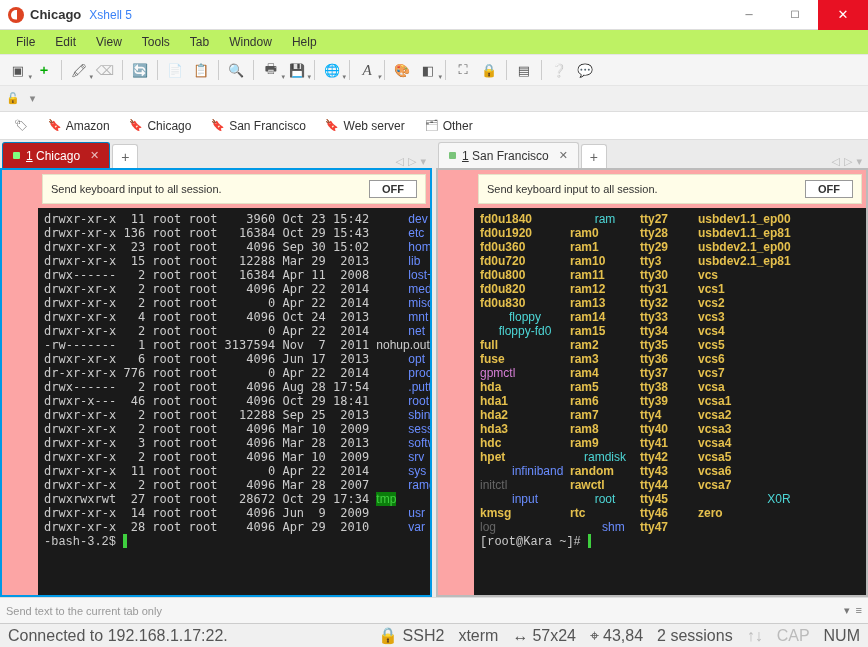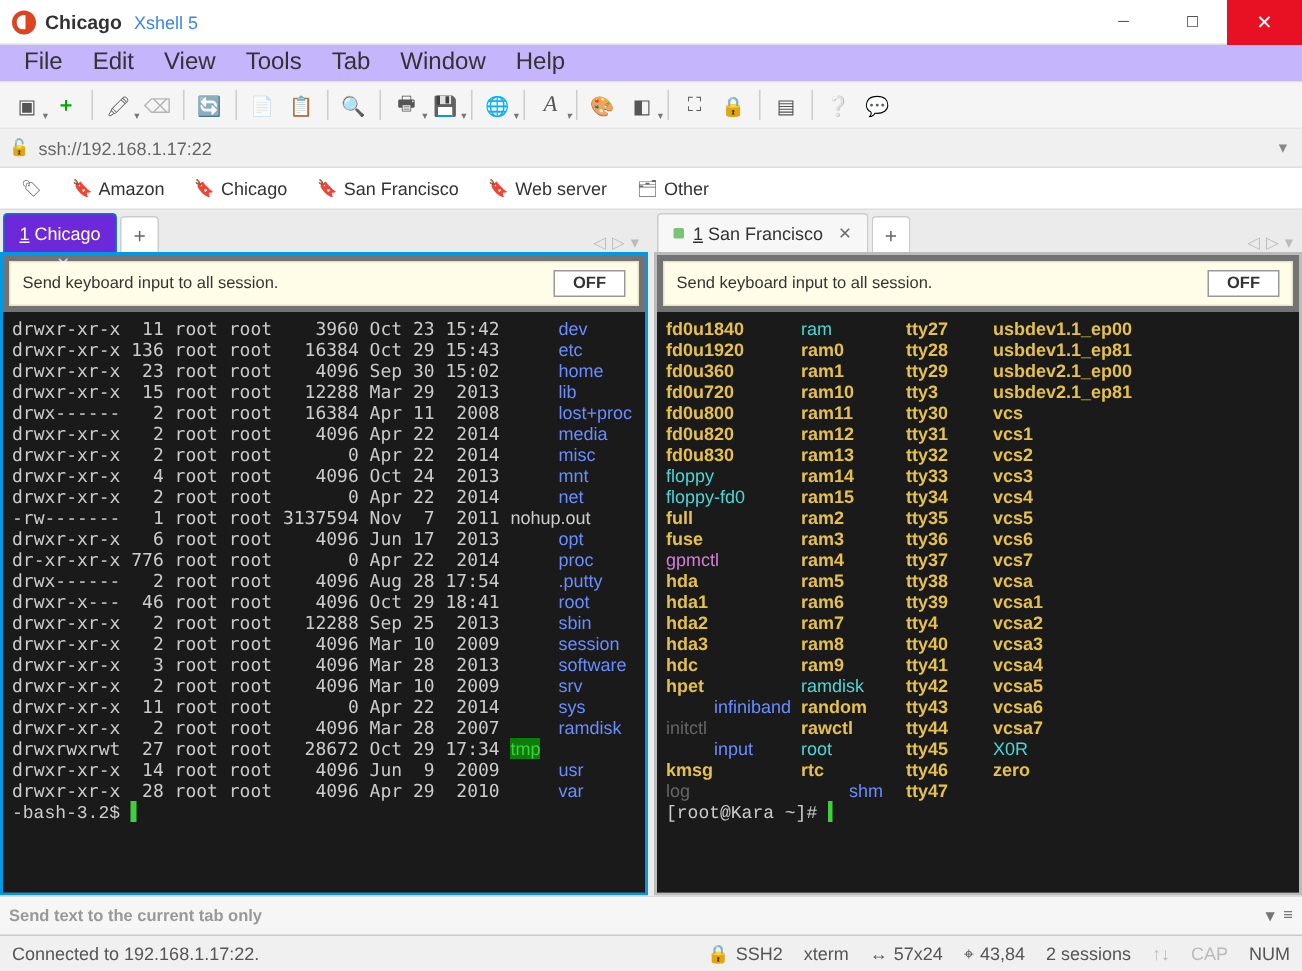--- a/index.html
+++ b/index.html
@@ -5,60 +5,60 @@
 * { margin:0; padding:0; box-sizing:border-box; font-family:"Segoe UI",Tahoma,sans-serif; }
 body { background:#f0f0f0; width:868px; height:647px; overflow:hidden; display:flex; flex-direction:column; font-size:12px; color:#333; }
 .titlebar { height:30px; background:#fff; display:flex; align-items:center; padding-left:8px; border-bottom:1px solid #ddd; }
 .titlebar .logo { width:16px; height:16px; background:#d42; border-radius:50%; margin-right:6px; position:relative; }
 .titlebar .logo::after { content:""; position:absolute; inset:3px; background:#fff; border-radius:50%; clip-path:polygon(0 0,60% 0,60% 100%,0 100%); }
 .titlebar .title { font-weight:bold; font-size:13px; }
 .titlebar .app { color:#3b82f6; font-size:12px; margin-left:8px; }
 .titlebar .winbtns { margin-left:auto; display:flex; }
 .winbtn { width:46px; height:30px; display:flex; align-items:center; justify-content:center; font-size:10px; color:#555; }
 .winbtn.close { background:#e81123; color:#fff; width:50px; font-size:13px; }
-.menubar { height:24px; background:#c4b5fd; display:flex; align-items:center; padding:0 8px; gap:4px; font-size:16px; }
+.menubar { height:24px; background:#bef264; display:flex; align-items:center; padding:0 8px; gap:4px; font-size:12px; }
 .menubar span { padding:2px 8px; }
 .toolbar { height:32px; background:#f5f5f5; border-top:1px solid #e5e5e5; border-bottom:1px solid #e5e5e5; display:flex; align-items:center; padding:0 6px; gap:2px; }
 .tbtn { width:24px; height:24px; display:flex; align-items:center; justify-content:center; font-size:13px; color:#555; position:relative; }
 .tbtn .dd { font-size:7px; color:#777; position:absolute; right:-2px; bottom:1px; }
 .tbtn.sep { width:1px; height:20px; background:#ccc; margin:0 3px; }
 .addrbar { height:26px; background:#f0f0f0; display:flex; align-items:center; padding:0 6px; gap:6px; border-bottom:1px solid #ddd; }
 .addrbar .lock { font-size:11px; color:#888; }
 .addrbar input { flex:1; border:none; background:transparent; font-size:12px; color:#666; outline:none; }
 .addrbar .add { color:#888; font-size:11px; padding:0 4px; }
 .bookbar { height:28px; background:#fff; display:flex; align-items:center; padding:0 6px; gap:4px; border-bottom:1px solid #ddd; }
 .bm { display:flex; align-items:center; gap:4px; padding:2px 8px; font-size:12px; }
 .bm .ic { font-size:11px; color:#666; }
 .splitter { flex:1; display:flex; gap:4px; padding:0; background:#ebebeb; min-height:0; }
 .pane { flex:1; display:flex; flex-direction:column; min-width:0; }
 .tabstrip { height:28px; display:flex; align-items:flex-end; background:#ebebeb; padding-left:2px; }
 .tab { height:26px; display:flex; align-items:center; padding:0 10px; background:#f7f7f7; border:1px solid #ccc; border-bottom:none; border-radius:3px 3px 0 0; font-size:12px; gap:6px; }
-.tab.active1 { background:#6d28d9; color:#fff; border-color:#0080c0;flex-direction:column; }
+.tab.active1 { background:#b91c1c; color:#fff; border-color:#0080c0; }
 .tab.active1 .dot { background:#7fff7f; }
 .tab .dot { width:7px; height:7px; background:#7ac47a; border-radius:1px; }
 .tab .num { text-decoration:underline; }
 .tab .x { font-size:11px; opacity:.7; margin-left:4px; }
 .tabadd { width:26px; height:24px; display:flex; align-items:center; justify-content:center; border:1px solid #ccc; background:#fff; margin-left:2px; font-size:14px; color:#666; border-radius:3px 3px 0 0; border-bottom:none; }
 .tabstrip .nav { margin-left:auto; display:flex; gap:4px; padding-right:6px; color:#bbb; font-size:11px; }
-.panebody { flex:1; display:flex; flex-direction:column; border:2px solid #0099e6; background:#737373; min-height:0; }
+.panebody { flex:1; display:flex; flex-direction:column; border:2px solid #0099e6; background:#fca5a5; min-height:0;padding-left:36px; }
 .pane.right .panebody { border-color:#bbb; }
 .notice { height:30px; background:#fffde8; margin:4px; border:1px solid #e5e3c8; display:flex; align-items:center; padding:0 8px; font-size:11px; }
 .notice .off { margin-left:auto; border:1px solid #999; background:#fff; padding:2px 12px; font-size:11px; font-weight:bold; }
 .term { flex:1; background:#1a1a1a; color:#ccc; font-family:Consolas,monospace; font-size:12px; line-height:14px; padding:4px 6px; overflow:hidden; white-space:pre; }
 .term .blue { color:#6a8dff;margin-left:32px; }
-.term .cyan { color:#4dd6d6; }
+.term .cyan { color:#4dd6d6;text-align:center; }
 .term .yellow { color:#e5c04d; font-weight:bold; }
 .term .mag { color:#d67fd6; }
 .term .dk { color:#666; }
 .term .prompt { color:#ccc;font-family:Liberation Mono, monospace; }
 .term .cursor { background:#3fcf3f; color:#1a1a1a; }
 .term .tmphl { background:#0b7d0b; color:#3fcf3f; }
-.sendbar { height:26px; background:#f6f6f6; border-top:1px solid #ddd; display:flex; align-items:center; padding:0 6px; font-size:11px; color:#999;font-weight:bold; }
+.sendbar { height:26px; background:#f6f6f6; border-top:1px solid #ddd; display:flex; align-items:center; padding:0 6px; font-size:11px; color:#999; }
 .sendbar .r { margin-left:auto; display:flex; gap:6px; color:#777; font-size:11px; }
-.status { height:24px; background:#f0f0f0; border-top:1px solid #ccc; display:flex; align-items:center; padding:0 8px; font-size:12px; gap:14px; }
+.status { height:24px; background:#f0f0f0; border-top:1px solid #ccc; display:flex; align-items:center; padding:0 8px; font-size:16px; gap:14px; }
 .status .seg { display:flex; align-items:center; gap:4px; color:#555; }
 .status .spacer { flex:1; }
 .grid2 { display:grid; grid-template-columns:90px 70px 58px auto; }
 </style>
 </head>
 <body>
 
 <div class="titlebar">
   <div class="logo"></div>
   <span class="title">Chicago</span>
@@ -108,21 +108,20 @@
   <div class="tbtn">🔒</div>
   <div class="tbtn sep"></div>
   <div class="tbtn">▤</div>
   <div class="tbtn sep"></div>
   <div class="tbtn">❔</div>
   <div class="tbtn">💬</div>
 </div>
 
 <div class="addrbar">
   <span class="lock">🔓</span>
-  <input value="ssh://192.168.1.17:22" style="">
   <span class="add">▾</span>
 </div>
 
 <div class="bookbar">
   <div class="bm">
       <span class="ic">🏷</span>
     </div>
   <div class="bm">
       <span class="ic">🔖</span>
       <span>Amazon</span>

